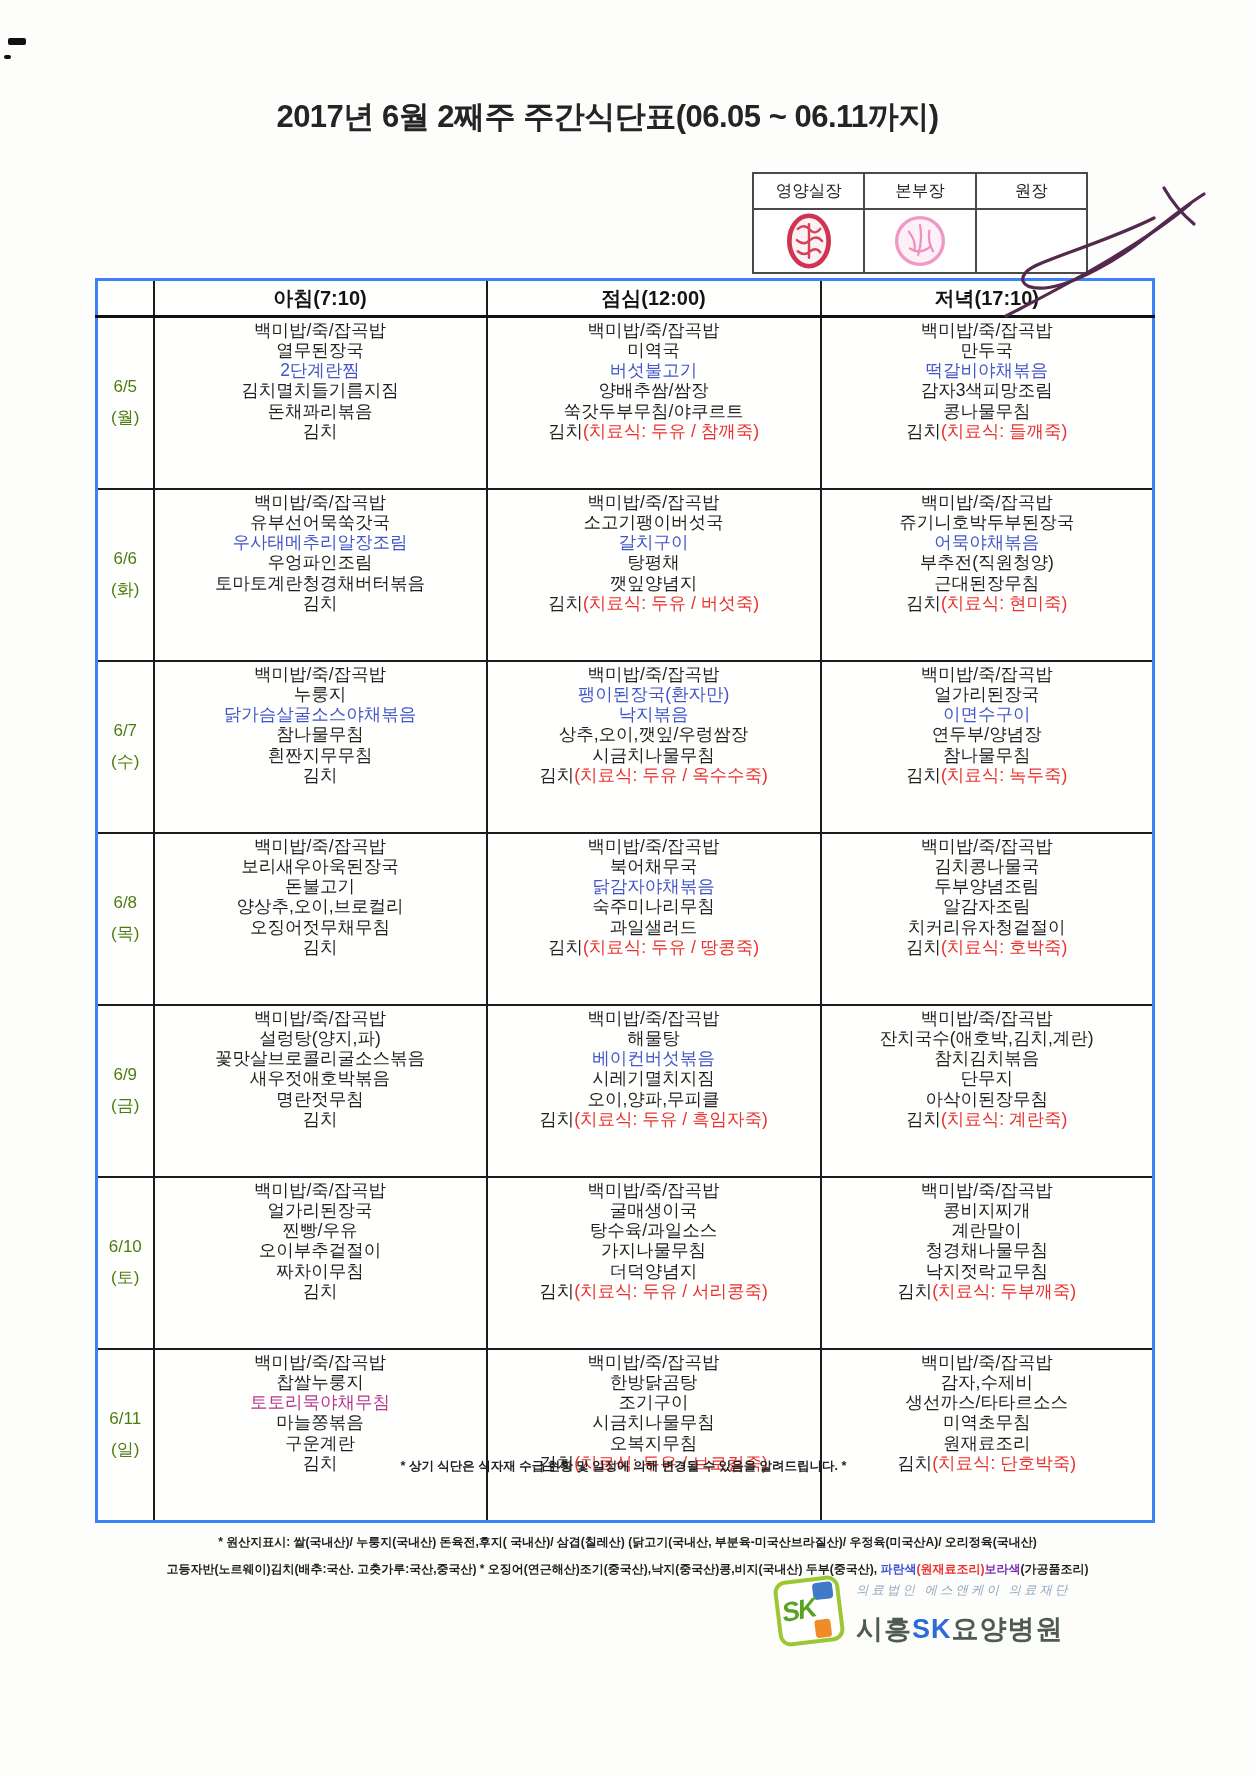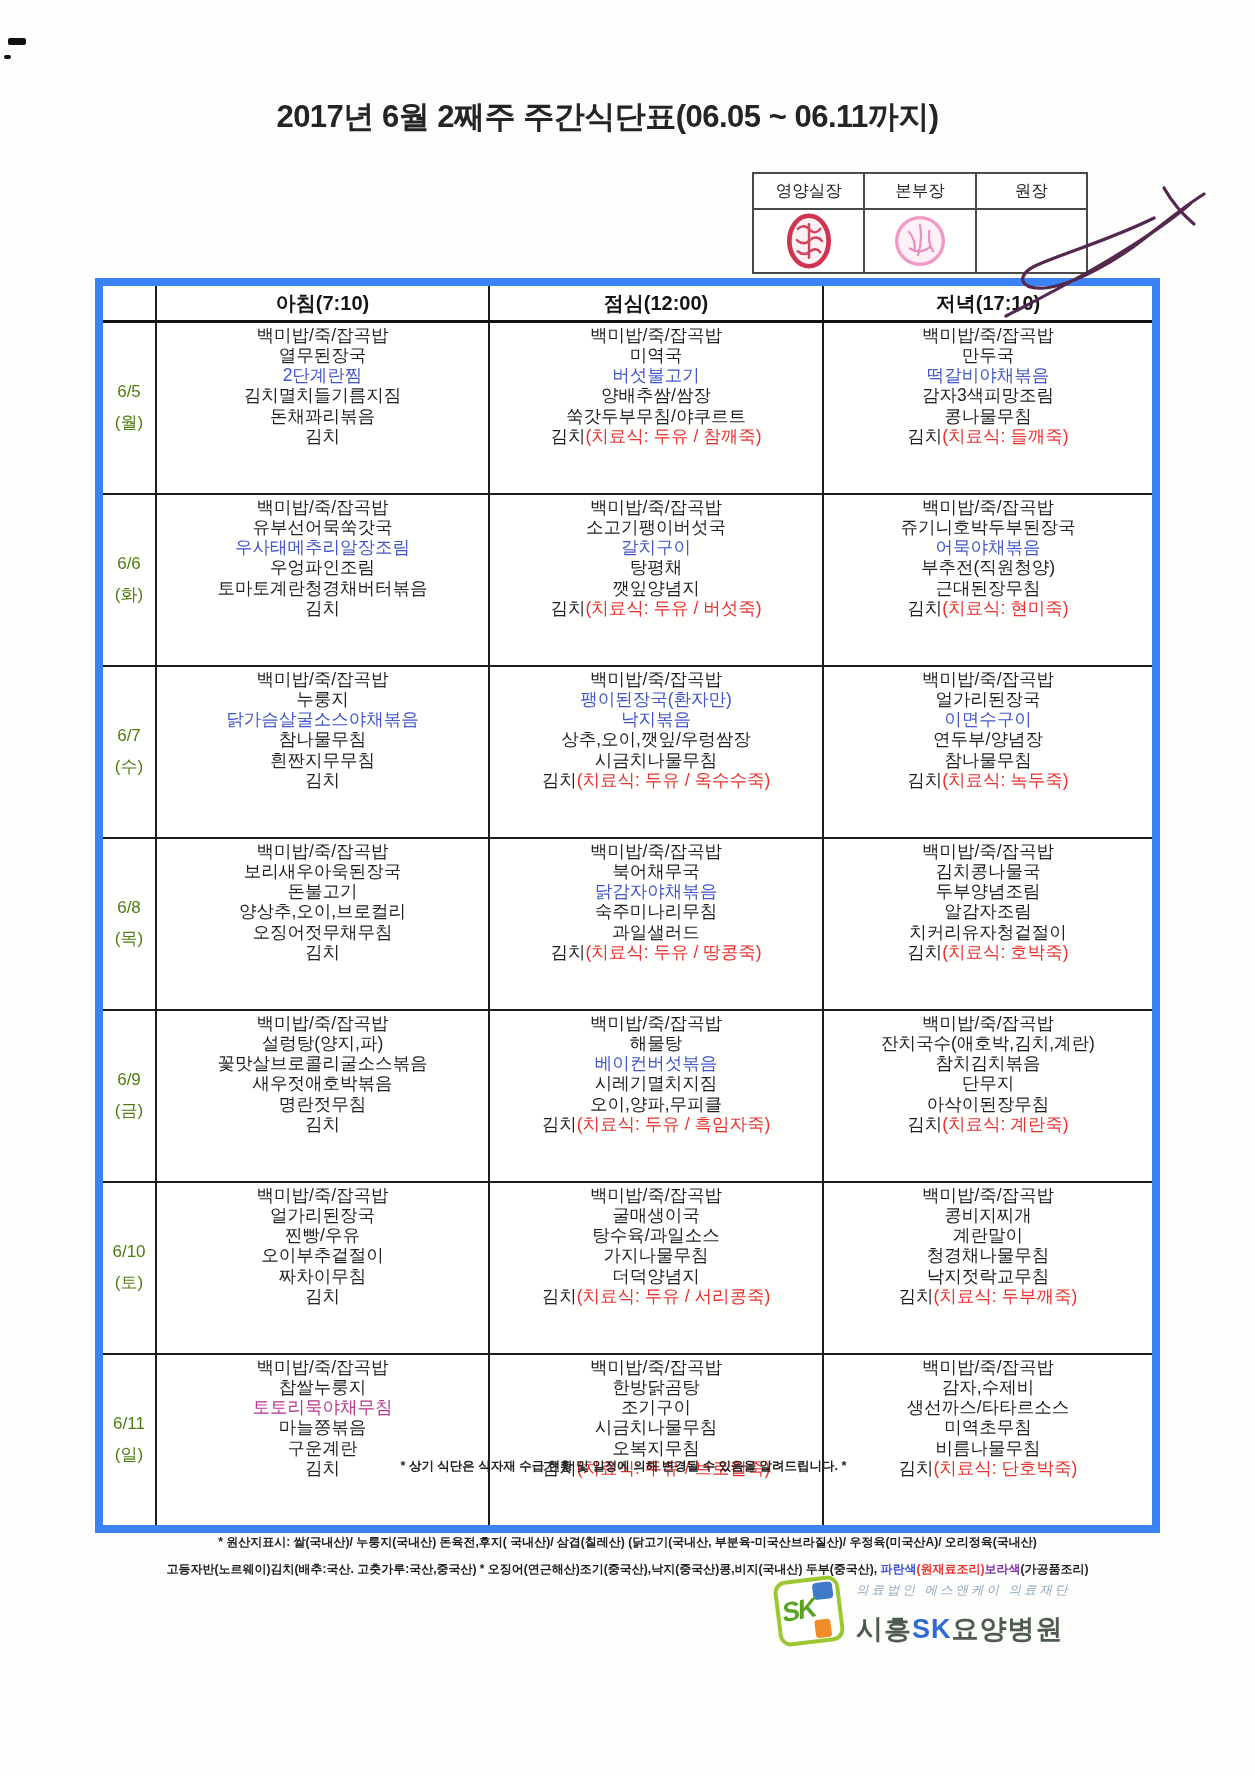--- a/index.html
+++ b/index.html
@@ -18,21 +18,21 @@
     table-layout:fixed;background:#fff;
   }
   .approval td{border:2px solid #4a4a4a;text-align:center;}
   .approval .hdr td{height:32px;font-size:16.5px;color:#222;}
   .approval .stamps td{height:60px;vertical-align:middle;}
   .stamp-wrap{display:flex;justify-content:center;align-items:center;height:100%;}
   .sig-overlay{position:absolute;left:958px;top:178px;width:262px;height:142px;z-index:5;pointer-events:none;}
   
   .menu{
     position:absolute;left:95px;top:278px;width:1057px;border-collapse:collapse;
-    table-layout:fixed;background:#fffffe;border:8px solid #3b82f6;
+    table-layout:fixed;background:#fffffe;border:3px solid #3b82f6;
   }
   .menu th,.menu td{border:2px solid #1c1c1c;}
   .menu thead th{
     height:32px;font-size:20px;font-weight:700;color:#141414;
     border-bottom:3px solid #111;text-align:center;
   }
   .menu tbody td{height:170px;vertical-align:middle;padding:0;}
   .date-cell{text-align:center;font-size:17px;color:#4d7c0f;}
   .date-cell .wd{margin-top:9px;}
   .meal-inner{
@@ -389,21 +389,21 @@
               <div class="menu-item"><span class="txt">오복지무침</span></div>
               <div class="menu-item"><span class="txt">김치</span><span class="treatment">(치료식: 두유 / 브로컬죽)</span></div>
             </div>
           </td>
           <td>
             <div class="meal-inner">
               <div class="menu-item"><span class="txt">백미밥/죽/잡곡밥</span></div>
               <div class="menu-item"><span class="txt">감자,수제비</span></div>
               <div class="menu-item"><span class="txt">생선까스/타타르소스</span></div>
               <div class="menu-item"><span class="txt">미역초무침</span></div>
-              <div class="menu-item"><span class="txt">비름나물무침</span></div>
+              <div class="menu-item"><span class="txt">원재료조리</span></div>
               <div class="menu-item"><span class="txt">김치</span><span class="treatment">(치료식: 단호박죽)</span></div>
             </div>
           </td>
         </tr>
       </tbody>
   </table>
 
   <div class="note">* 상기 식단은 식자재 수급 현황 및 일정에 의해 변경될 수 있음을 알려드립니다. *</div>
   <div class="origin1">* 원산지표시: 쌀(국내산)/ 누룽지(국내산) 돈육전,후지( 국내산)/ 삼겹(칠레산) (닭고기(국내산, 부분육-미국산브라질산)/ 우정육(미국산A)/ 오리정육(국내산)</div>
   <div class="origin2"><span>고등자반(노르웨이)김치(배추:국산. 고춧가루:국산,중국산) * 오징어(연근해산)조기(중국산),낙지(중국산)콩,비지(국내산) 두부(중국산), </span><span class="c-blue">파란색</span><span class="c-red">(원재료조리)</span><span class="c-purple">보라색</span><span>(가공품조리)</span></div>

